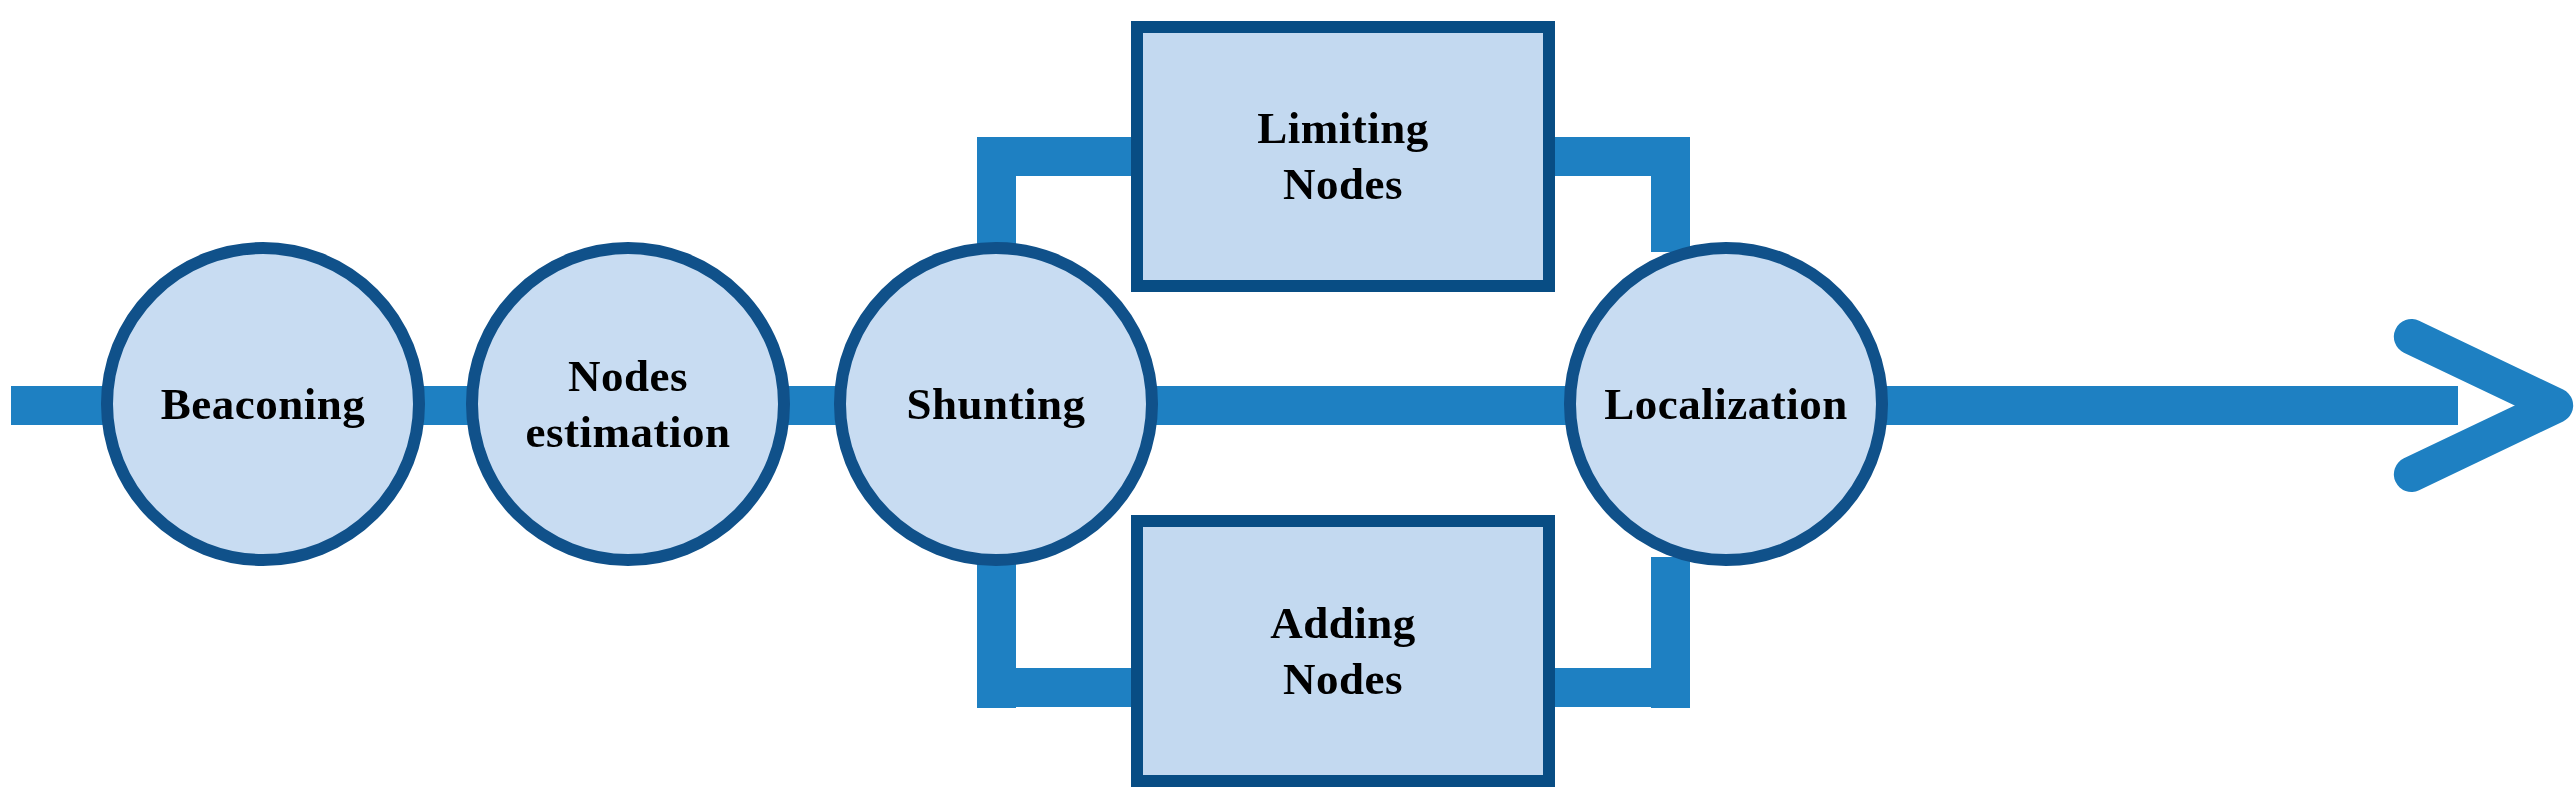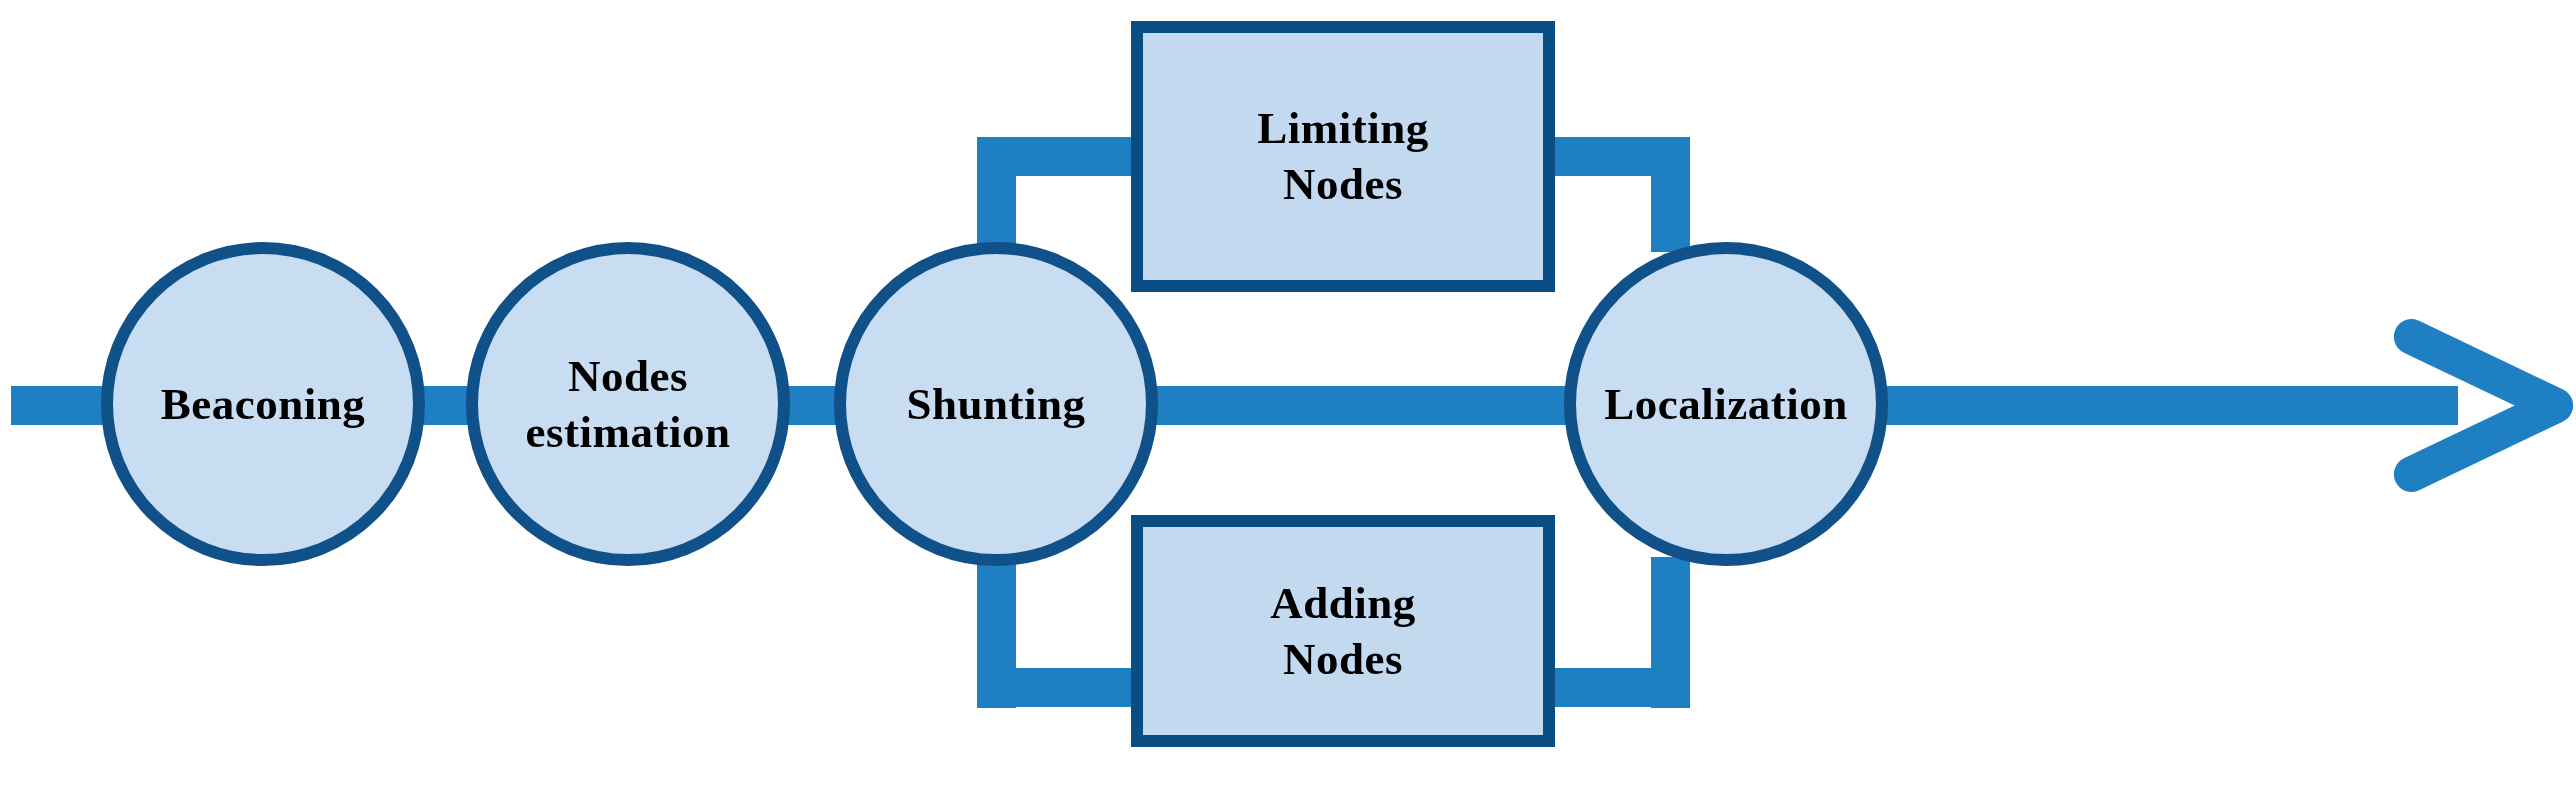--- a/index.html
+++ b/index.html
@@ -59,21 +59,21 @@
 
   
   .node-beaconing{left:101px;}
   .node-nodes-estimation{left:466px;}
   .node-shunting{left:834px;}
   .node-localization{left:1564px;}
   .node-ch{left:1904px;}
 
   
   .box-limiting{top:20.5px;height:271px;}
-  .box-adding{top:515px;height:232px;}
+  .box-adding{top:515px;height:272px;}
 </style>
 </head>
 <body>
 
 <div class="diagram">
 
   <div class="line main-line"></div>
   <div class="line top-branch-h"></div>
   <div class="line top-branch-v-left"></div>
   <div class="line top-branch-v-right"></div>

